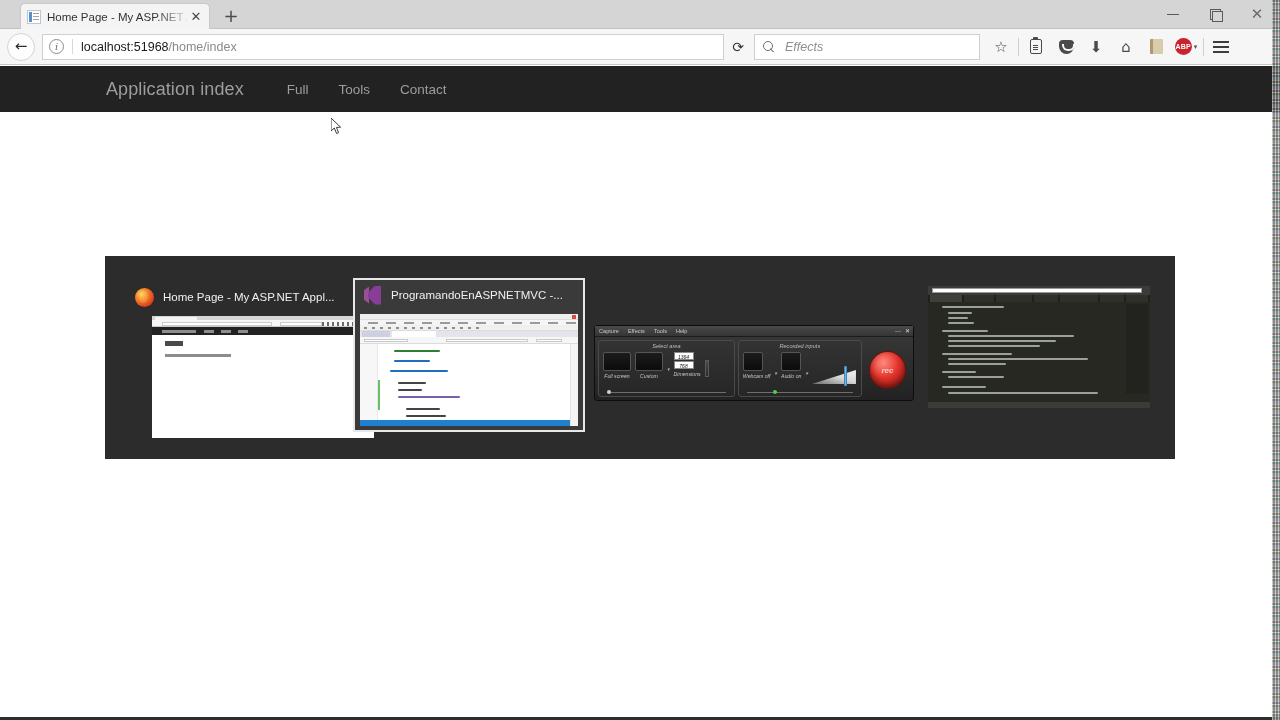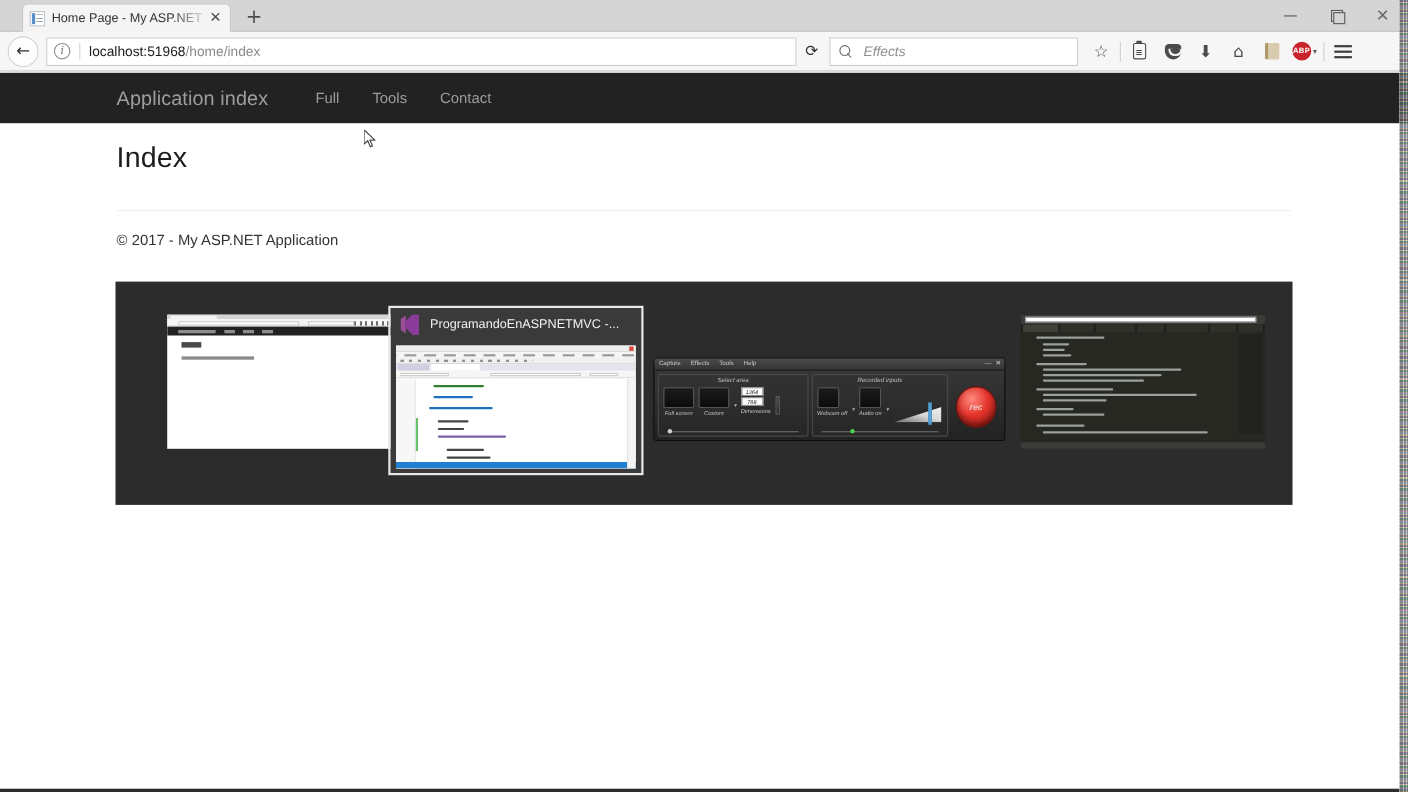--- a/index.html
+++ b/index.html
@@ -431,34 +431,33 @@
 
     <div class="site-navbar">
       <span class="brand">Application index</span>
       <span class="site-nav-links">
         <a href="#">Full</a>
         <a href="#">Tools</a>
         <a href="#">Contact</a>
       </span>
     </div>
 
-    <div class="page-body">
-      <h1 class="page-title">Index</h1>
-      <div class="rule"></div>
-      <div class="copyright">© 2017 - My ASP.NET Application</div>
-    </div>
   </div>
 
   <svg class="cursor" viewBox="0 0 12 18">
     <polygon points="0,0 0,13 3.3,10 5.6,15.5 7.6,14.6 5.4,9.4 9.6,9.2" fill="#ffffff" stroke="#3a3a3a" stroke-width="1"></polygon>
   </svg>
 
   <div id="thumb-panel">
 
     <div class="thumb" style="left:24px; width:230px;">
+      <div class="thumb-head">
+        <span class="thumb-ico ico-firefox"></span>
+        <span class="thumb-label">Home Page - My ASP.NET Appl...</span>
+      </div>
       <div class="thumb-img" style="width:222px;height:122px;">
         <div class="mini-ff-chrome">
             <div class="mini-ff-tab"></div>
           </div>
         <div class="mini-ff-url">
           <div class="mini-ff-urlfield"></div>
             <div class="mini-ff-srch"></div>
             <div class="mini-ff-icons"></div>
         </div>
         <div class="mini-ff-nav">

